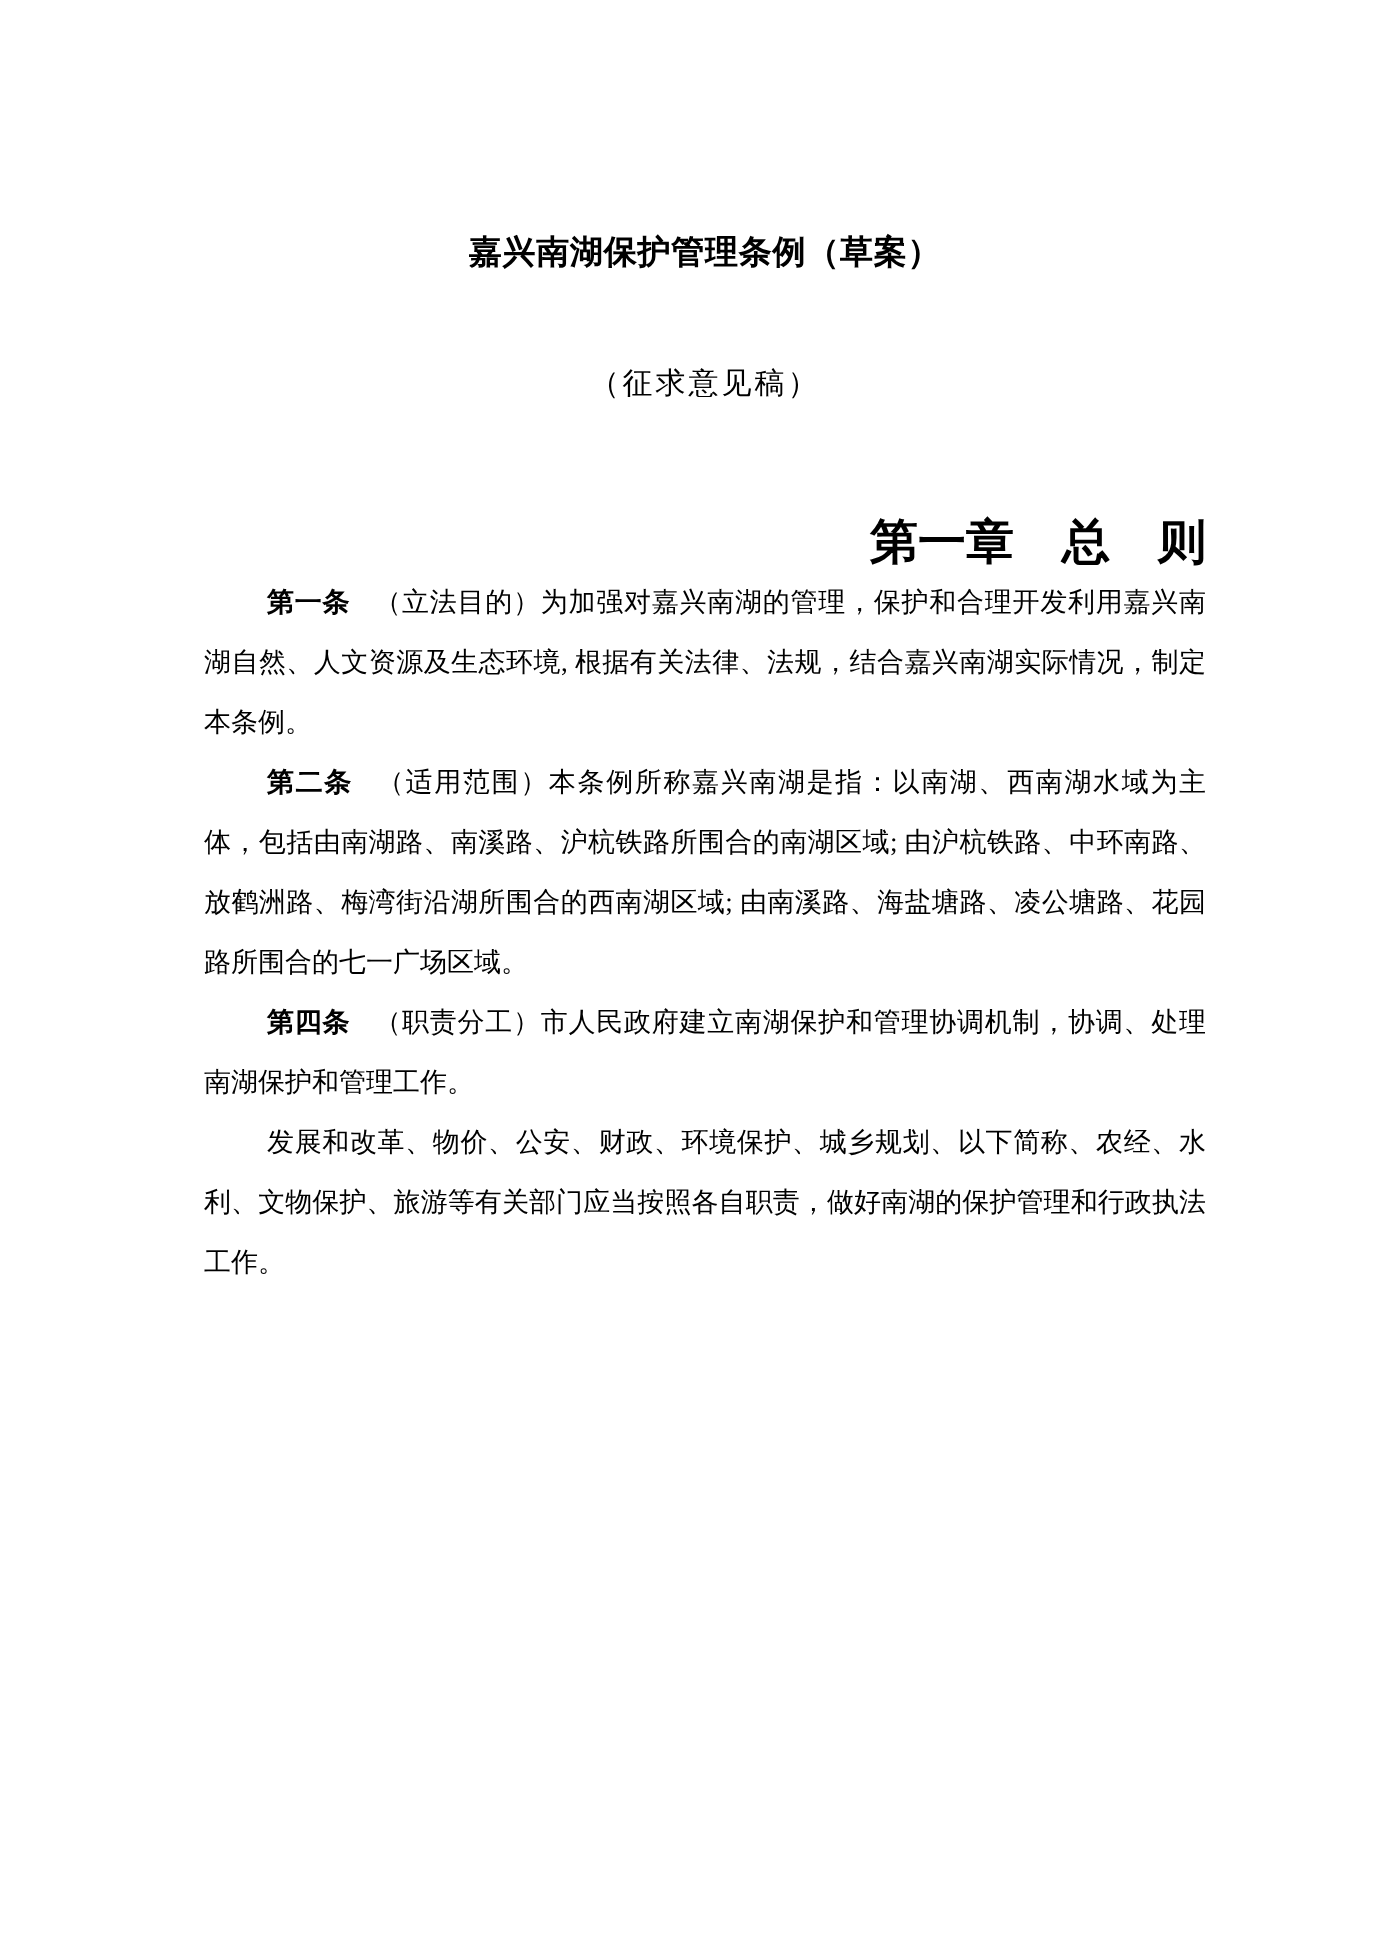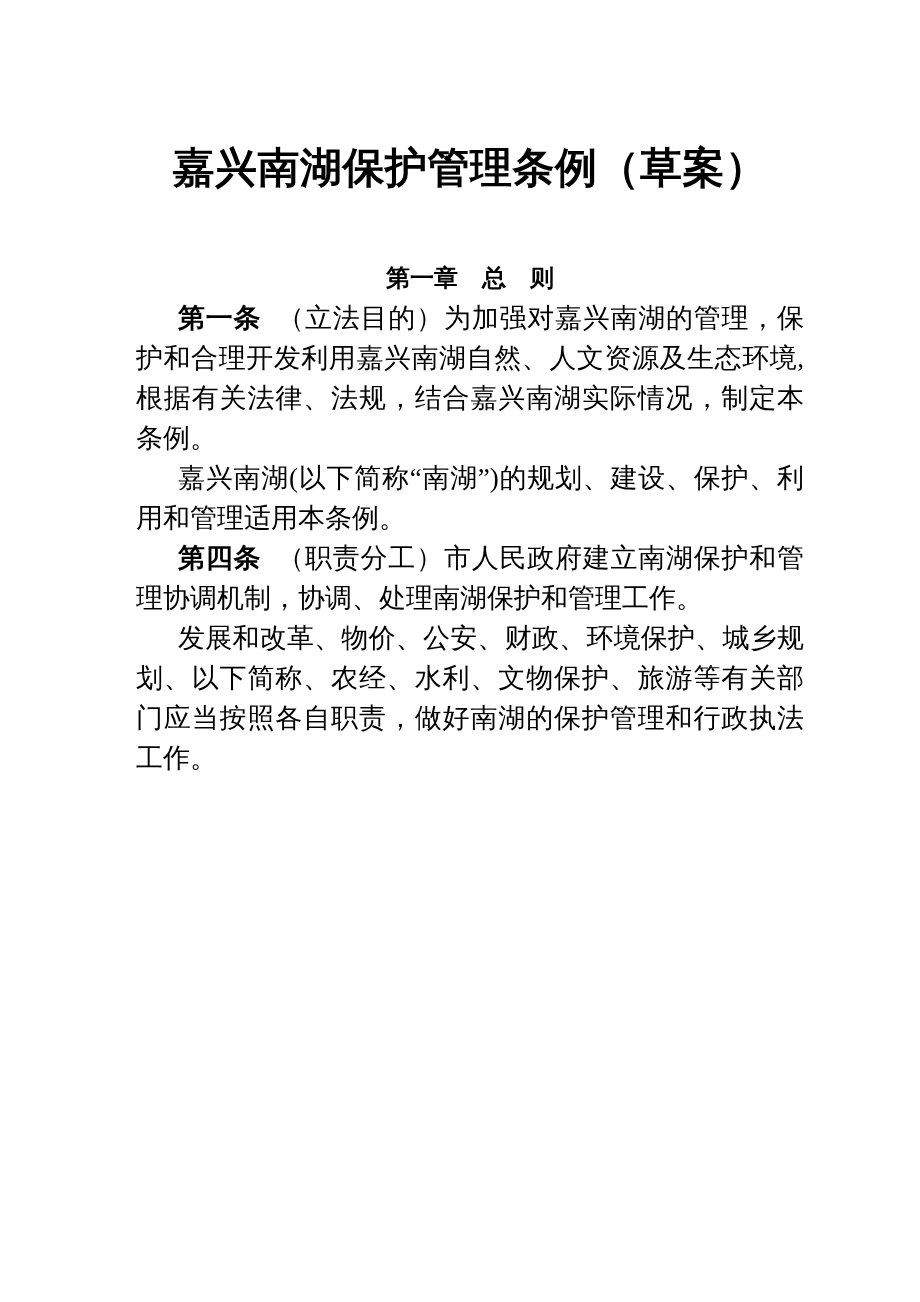--- a/index.html
+++ b/index.html
@@ -10,44 +10,44 @@
     background: #ffffff;
     color: #000000;
     box-sizing: border-box;
     padding: 150px 116px 40px 136px;
     font-family: "Liberation Serif", "DejaVu Serif", serif;
     overflow: hidden;
   }
   .doc-title {
     margin: 0;
     text-align: center;
-    font-size: 42px;
+    font-size: 22px;
     line-height: 36px;
     font-weight: bold;
     letter-spacing: 0.5px;
     font-family: "Liberation Serif", "DejaVu Serif", serif;
   }
   .doc-subtitle {
     margin-top: 57px;
     text-align: center;
     font-size: 20px;
     line-height: 26px;
     letter-spacing: 2px;
     font-weight: normal;
   }
   .chapter-heading {
     margin: 76px 0 0 0;
-    text-align: center;
-    font-size: 24px;
+    text-align: right;
+    font-size: 32px;
     line-height: 32px;
     font-weight: bold;
   }
   .doc-body {
     margin-top: 4px;
-    font-size: 27px;
+    font-size: 18px;
     line-height: 40px;
     text-align: justify;
     text-justify: inter-ideograph;
   }
   .para {
     margin: 0;
     text-indent: 42px;
   }
   .article-label {
     font-weight: bold;
@@ -57,22 +57,23 @@
   .article-annotation {
     font-style: normal;
   }
 </style>
 </head>
 <body>
 
 <div class="page">
   <h1 class="doc-title">嘉兴南湖保护管理条例（草案）</h1>
 
+  <div class="doc-subtitle">（征求意见稿）</div>
 
   <h2 class="chapter-heading">第一章　总　则</h2>
 
   <div class="doc-body" id="doc-body">
       <p class="para"><span class="article-label">第一条</span><span class="article-annotation">（立法目的）</span><span class="article-text">为加强对嘉兴南湖的管理，保护和合理开发利用嘉兴南湖自然、人文资源及生态环境, 根据有关法律、法规，结合嘉兴南湖实际情况，制定本条例。</span></p>
-      <p class="para"><span class="article-text">嘉兴南湖(以下简称“南湖”)的规划、建设、保护、利用和管理适用本条例。</span></p>
+      <p class="para"><span class="article-label">第二条</span><span class="article-annotation">（适用范围）</span><span class="article-text">本条例所称嘉兴南湖是指：以南湖、西南湖水域为主体，包括由南湖路、南溪路、沪杭铁路所围合的南湖区域; 由沪杭铁路、中环南路、放鹤洲路、梅湾街沿湖所围合的西南湖区域; 由南溪路、海盐塘路、凌公塘路、花园路所围合的七一广场区域。</span></p>
       <p class="para"><span class="article-label">第四条</span><span class="article-annotation">（职责分工）</span><span class="article-text">市人民政府建立南湖保护和管理协调机制，协调、处理南湖保护和管理工作。</span></p>
       <p class="para"><span class="article-text">发展和改革、物价、公安、财政、环境保护、城乡规划、以下简称、农经、水利、文物保护、旅游等有关部门应当按照各自职责，做好南湖的保护管理和行政执法工作。</span></p>
     </div>
 </div>
 
 </body></html>

